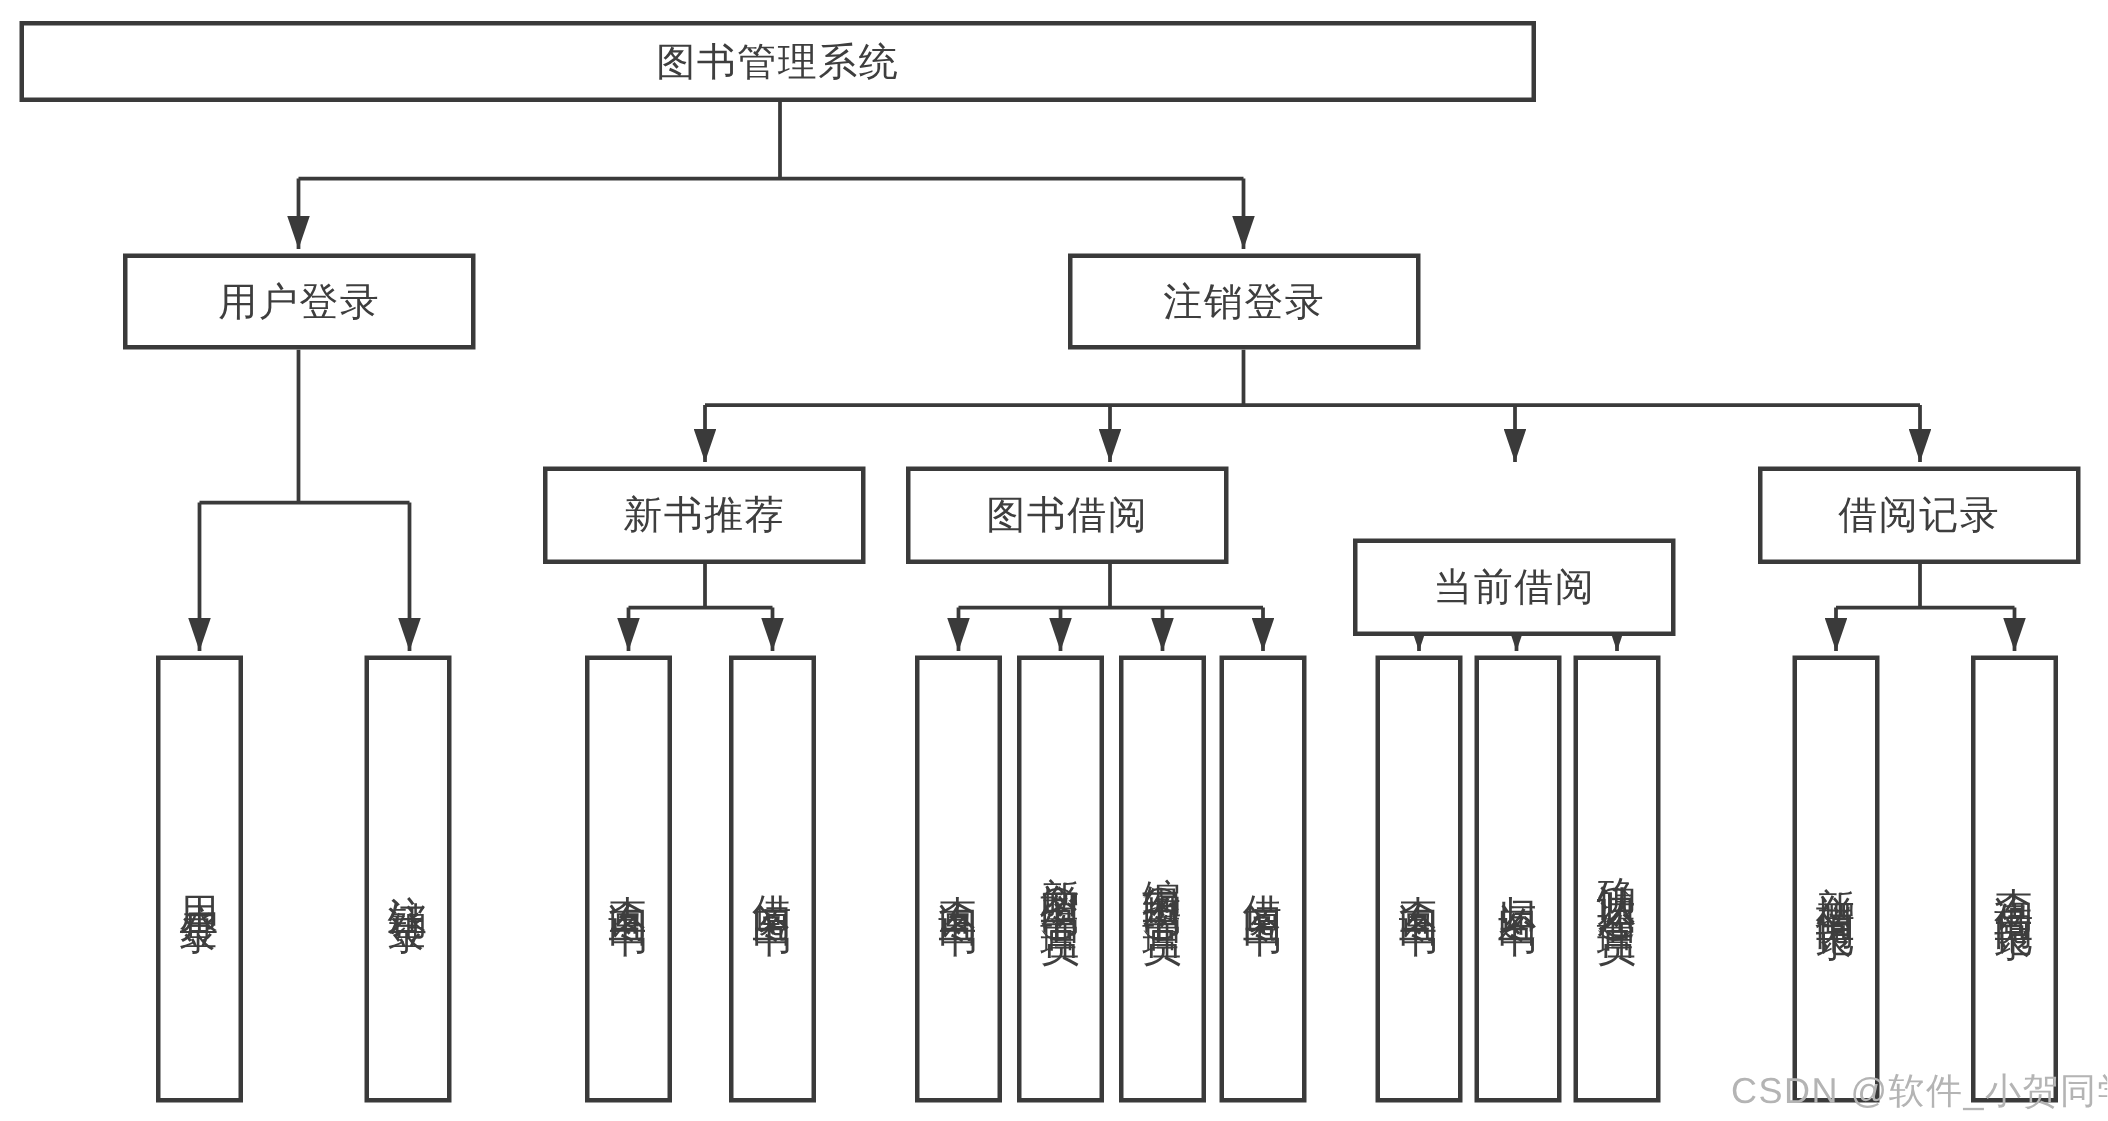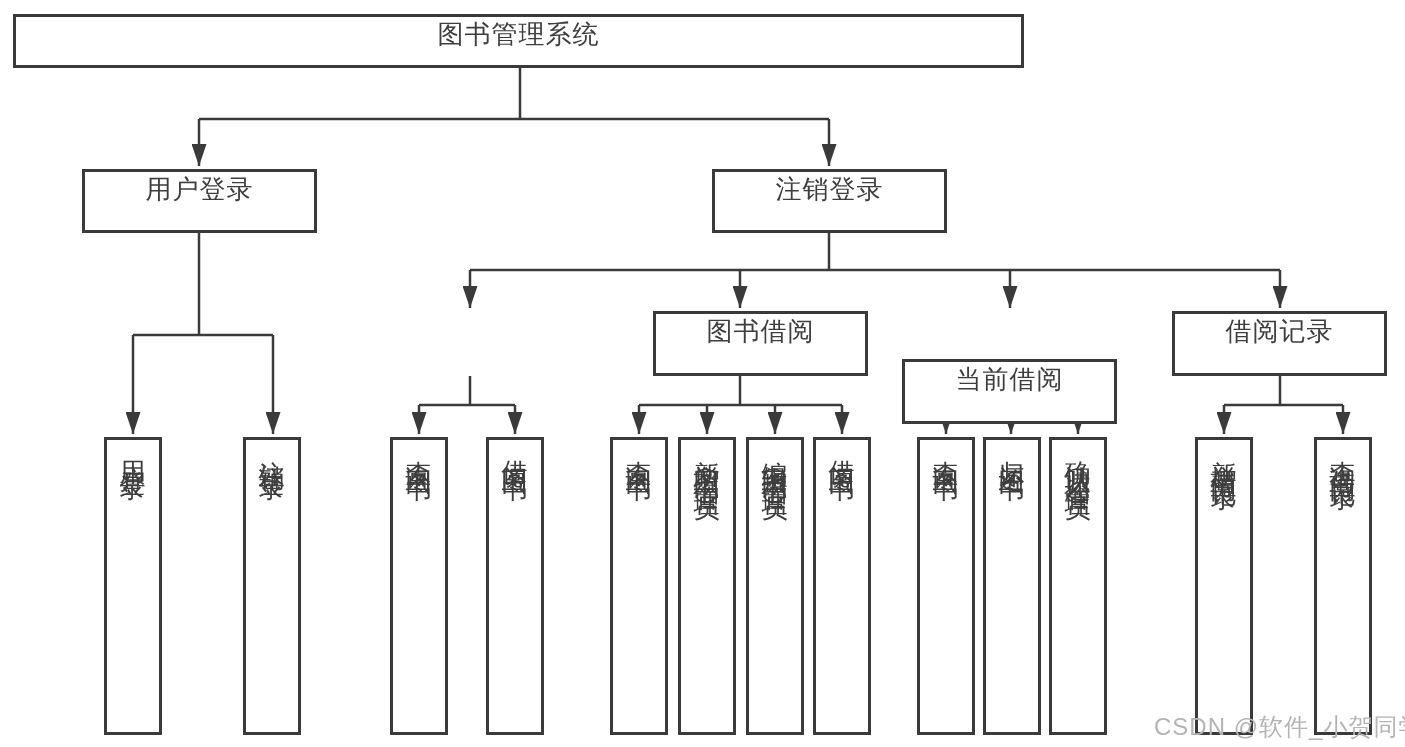--- a/index.html
+++ b/index.html
@@ -31,38 +31,39 @@
     stroke: var(--line);
     stroke-width: 2.5;
     fill: none;
   }
   .edge.arrow { marker-end: url(#arrowhead); }
   .arrowhead-shape { fill: var(--line); }
 
   .node {
     position: absolute;
     display: flex;
+    align-items: center;
     justify-content: center;
     border: 3px solid var(--line);
     background: var(--background);
     color: var(--text);
     font-size: 26px;
     letter-spacing: 1px;
     z-index: 2;
   }
 
   .node.root   { left: 13px;  top: 14px;  width: 1011px; height: 54px; }
 
   .node.lvl2   { top: 169px; height: 64px; width: 235px; }
   .n-user-login { left: 82px; }
   .n-book-mgmt  { left: 712px; }
 
   .node.lvl3   { top: 311px; height: 65px; width: 215px; }
   .n-new-book   { left: 362px; }
-  .n-book-borrow{ left: 653px; }
+  .n-book-borrow{ left: 604px; }
   .n-current    { left: 902px; margin-top: 48px; }
   .n-records    { left: 1172px; }
 
   .node.leaf {
     top: 437px;
     height: 298px;
     width: 58px;
   }
   .node.leaf .vtext {
     writing-mode: vertical-rl;
@@ -154,20 +155,23 @@
     <span>图书管理系统</span>
   </div>
 
   <div class="node lvl2 n-user-login">
     <span>用户登录</span>
   </div>
   <div class="node lvl2 n-book-mgmt">
     <span>注销登录</span>
   </div>
 
+  <div class="node lvl3 n-new-book">
+    <span>新书推荐</span>
+  </div>
   <div class="node lvl3 n-book-borrow">
     <span>图书借阅</span>
   </div>
   <div class="node lvl3 n-current">
     <span>当前借阅</span>
   </div>
   <div class="node lvl3 n-records">
     <span>借阅记录</span>
   </div>
 

